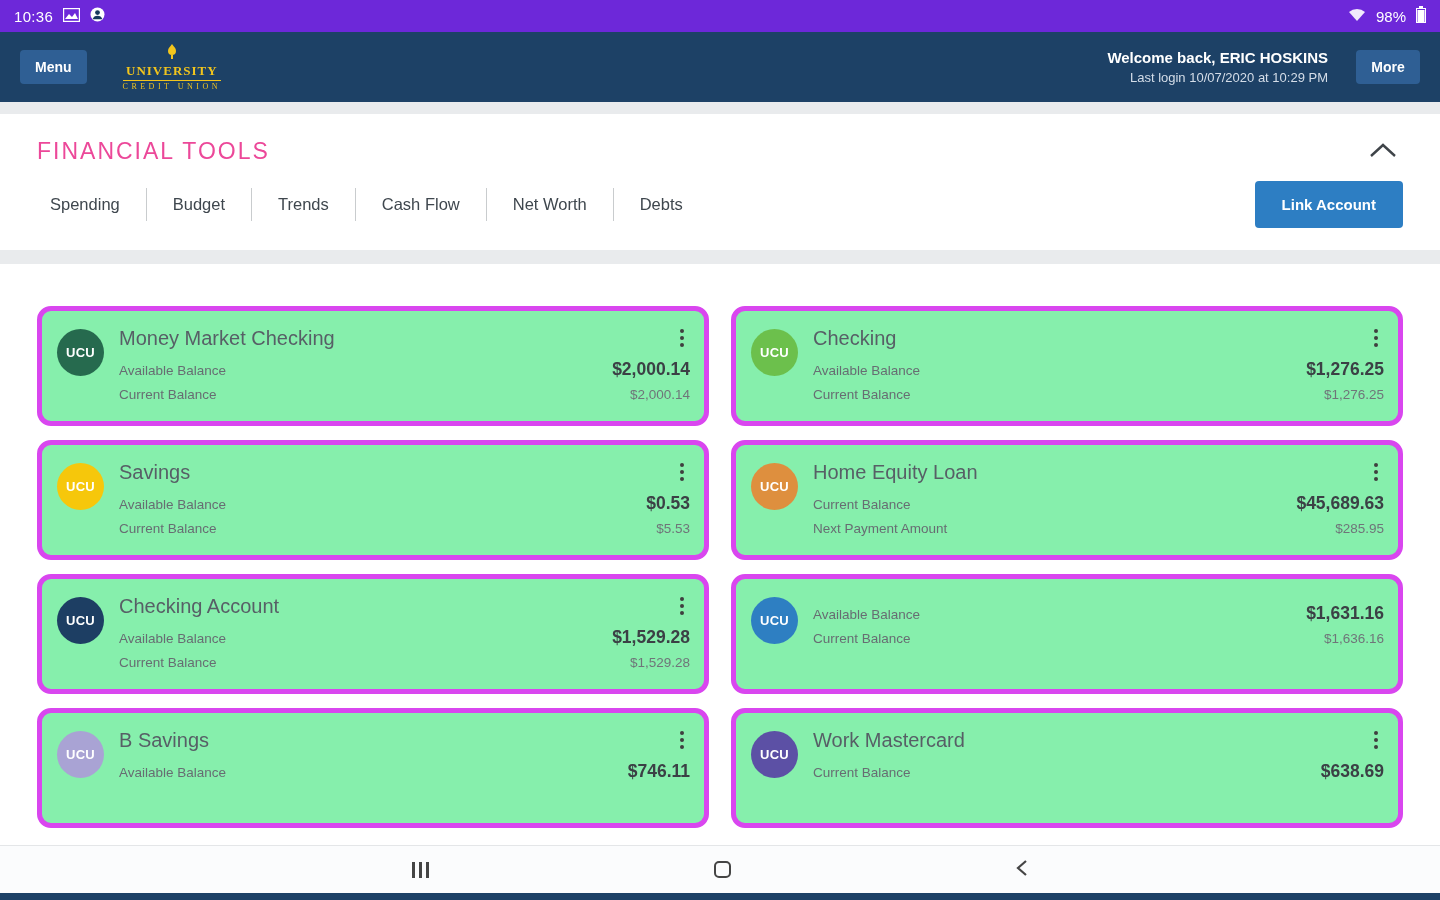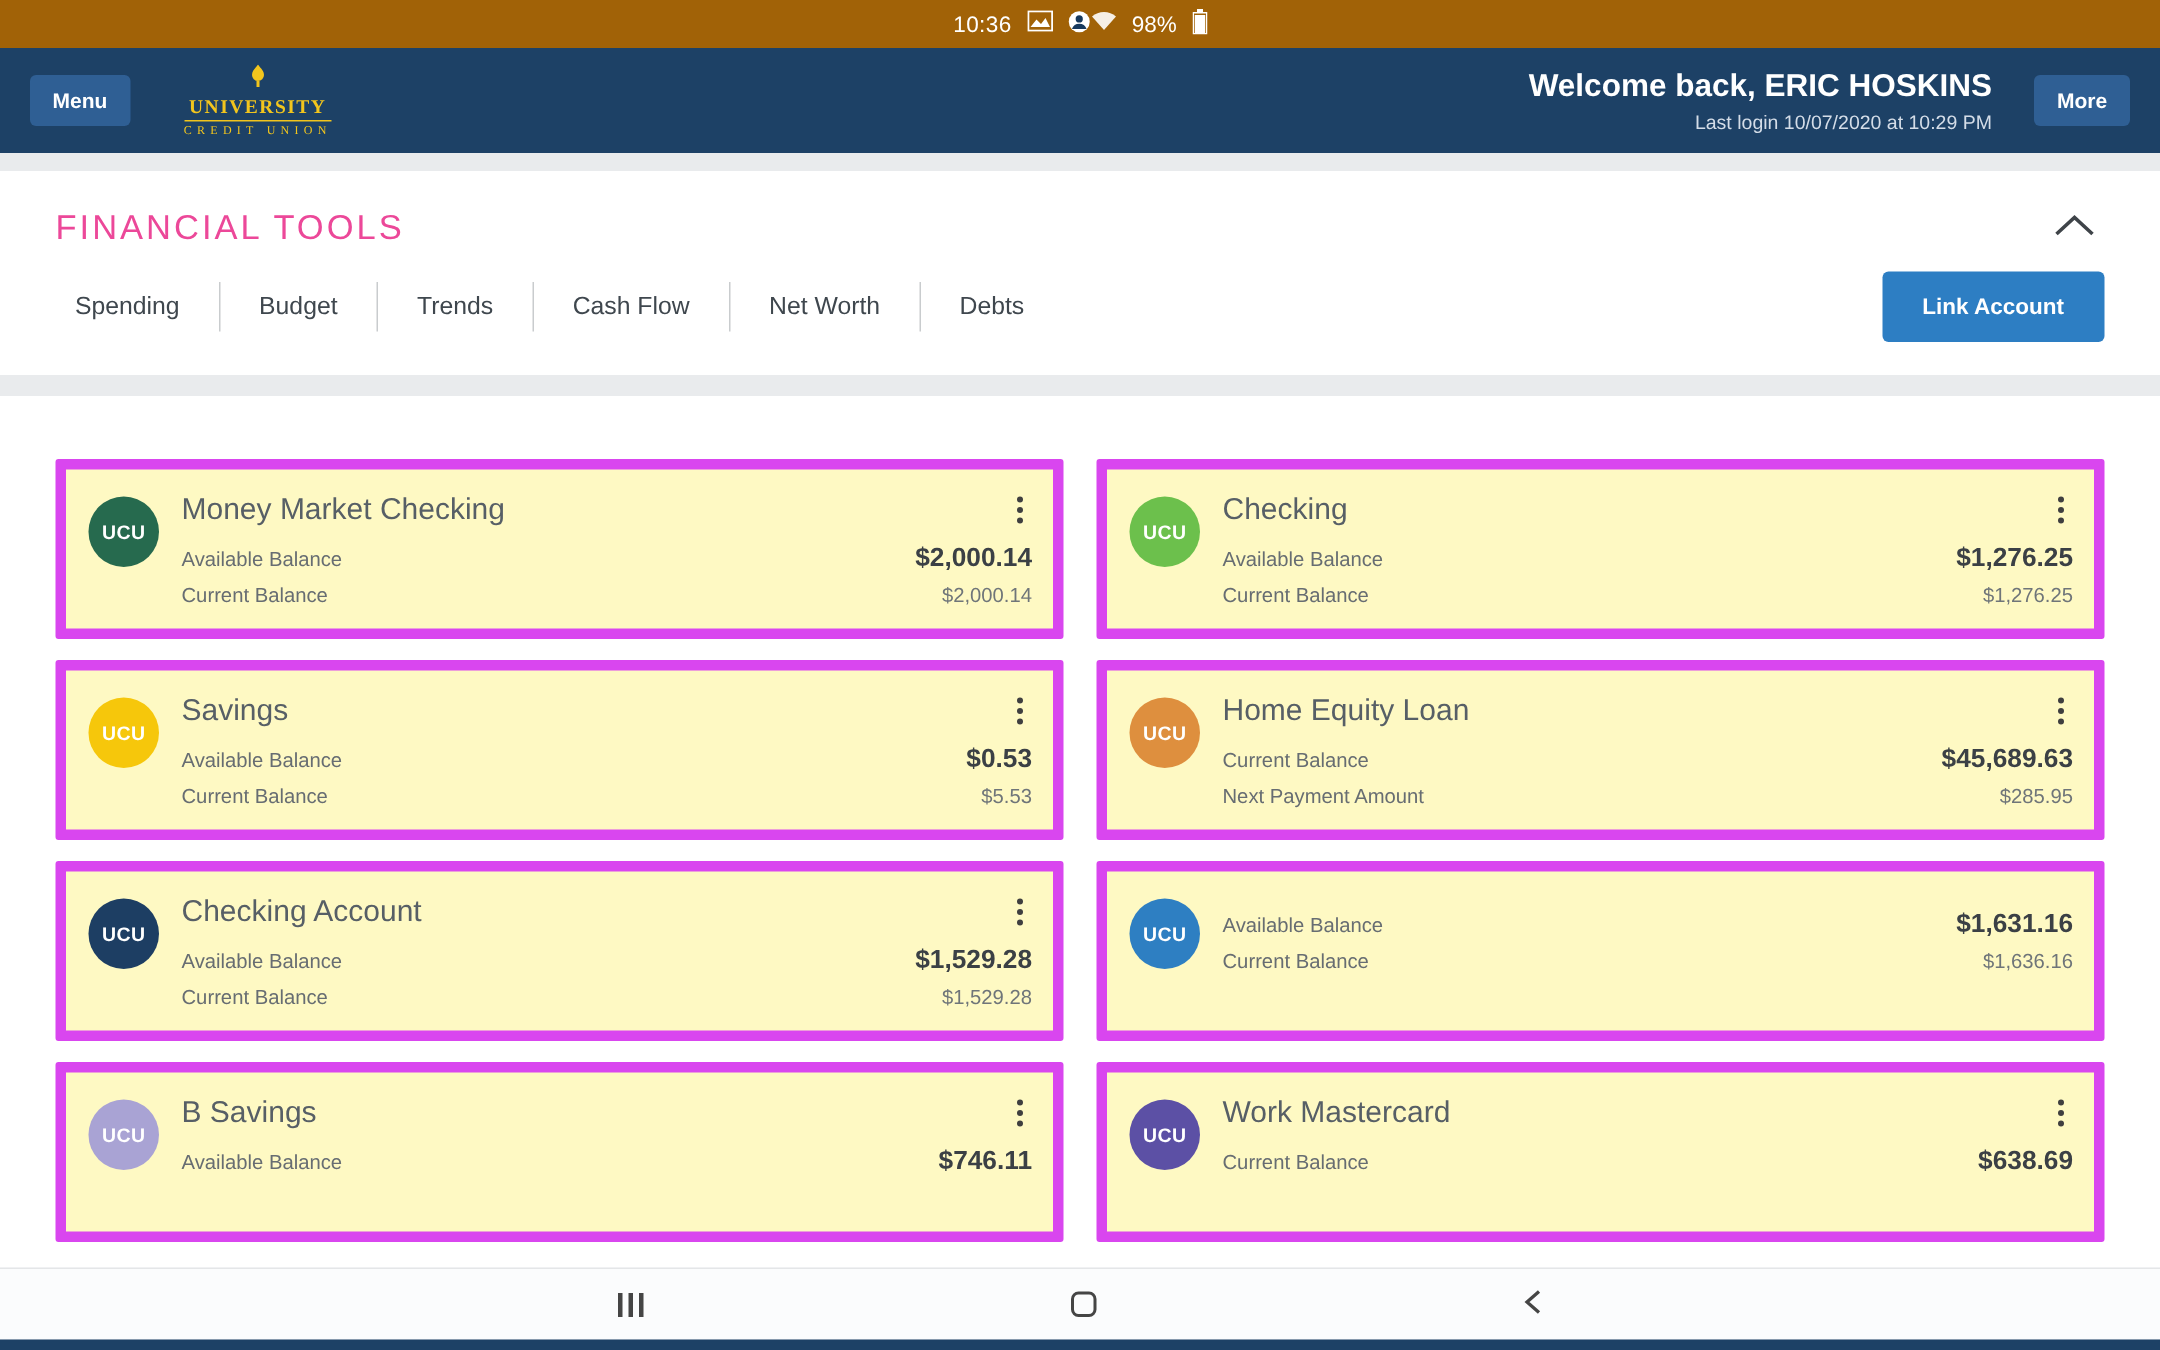--- a/index.html
+++ b/index.html
@@ -4,22 +4,22 @@
 <style>
   * { margin:0; padding:0; box-sizing:border-box; }
   html,body { background:#cfd3d6; }
   .screen {
     width:1440px; height:900px; position:relative; overflow:hidden;
     background:#e9ebed; font-family:"Liberation Sans", sans-serif;
     margin:0 auto;
   }
   
   .status-bar {
-    height:32px; background:#a16207; color:#fff;
-    display:flex; align-items:center; justify-content:center;
+    height:32px; background:#6d28d9; color:#fff;
+    display:flex; align-items:center; justify-content:space-between;
     padding:0 14px; font-size:15px;
   }
   .sb-left, .sb-right { display:flex; align-items:center; gap:10px; }
   .sb-time { font-size:15px; letter-spacing:.3px; }
   
   .app-header {
     height:70px; background:#1d4166; display:flex; align-items:center;
     padding:0 20px;
   }
   .hdr-btn {
@@ -31,21 +31,21 @@
   .logo-title {
     font-family:"Liberation Serif", serif; font-weight:bold; color:#f2c51d;
     font-size:13px; letter-spacing:1px; margin-top:2px;
   }
   .logo-sub {
     font-family:"Liberation Serif", serif; color:#f2c51d; font-size:8px;
     letter-spacing:3.5px; margin-top:3px; border-top:1px solid #f2c51d; padding-top:2px;
   }
   .hdr-spacer { flex:1; }
   .welcome-block { text-align:right; margin-right:28px; color:#fff; }
-  .welcome-line { font-size:21px; font-weight:bold; }
+  .welcome-line { font-size:15px; font-weight:bold; }
   .lastlogin-line { font-size:13px; color:#d4dde8; margin-top:4px; }
   
   .section { background:#fff; }
   .ft-section { margin-top:12px; padding:24px 37px 22px; }
   .sec-head { display:flex; align-items:center; }
   .sec-title {
     font-size:23px; color:#ec4899; letter-spacing:2px; font-weight:500;
   }
   .chev-btn { margin-left:auto; background:none; border:none; cursor:pointer; padding:4px 6px; }
   .tools-row { display:flex; align-items:center; margin-top:16px; }
@@ -63,21 +63,21 @@
   .accounts-section {
     margin-top:14px; padding:26px 37px 0; height:628px; overflow:hidden;
   }
   .pencil-btn { background:none; border:none; cursor:pointer; margin-left:22px; padding:2px; }
   
   .cards-grid {
     display:grid; grid-template-columns:1fr 1fr; column-gap:22px; row-gap:14px;
     margin-top:16px;
   }
   .account-card {
-    border:7px solid #d946ef; border-radius:2px; background:#fef9c3;
+    border:5px solid #d946ef; border-radius:14px; background:#86efac;
     display:flex; padding:15px 14px 15px 15px; min-height:120px; cursor:pointer;
   }
   .avatar {
     width:47px; height:47px; border-radius:50%; flex:none;
     display:flex; align-items:center; justify-content:center;
     color:#fff; font-size:13px; font-weight:bold; letter-spacing:.3px;
     margin-right:15px; margin-top:3px;
   }
   .card-main { flex:1; min-width:0; }
   .card-head { display:flex; align-items:flex-start; }

